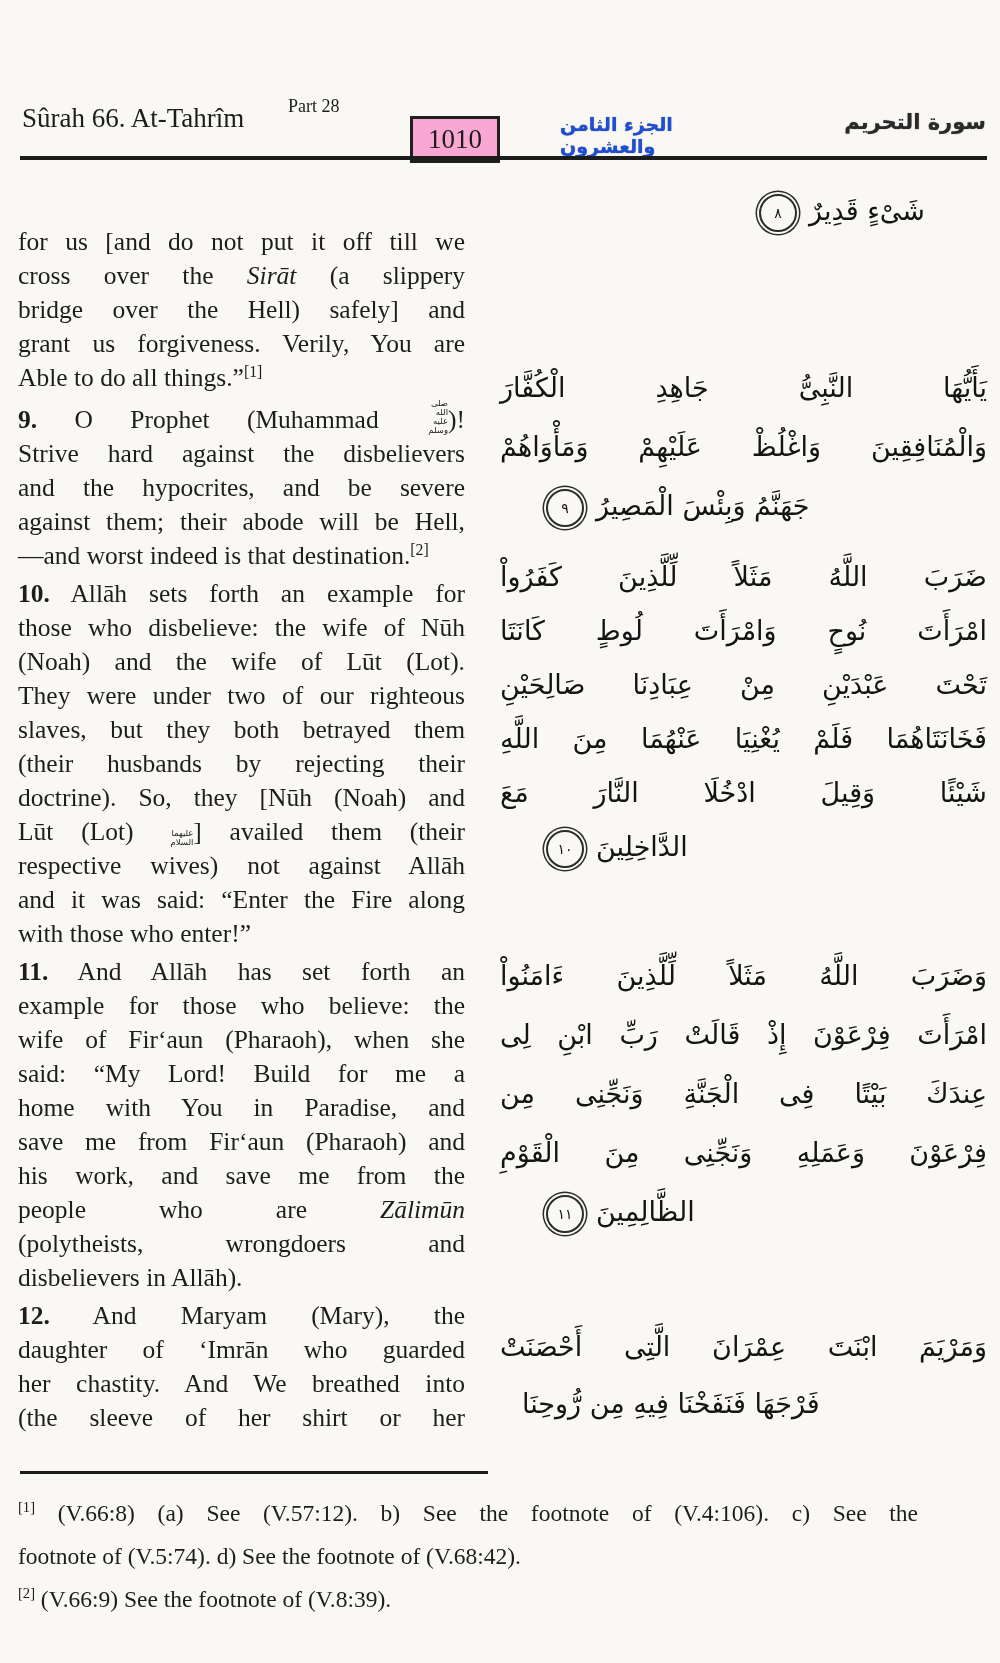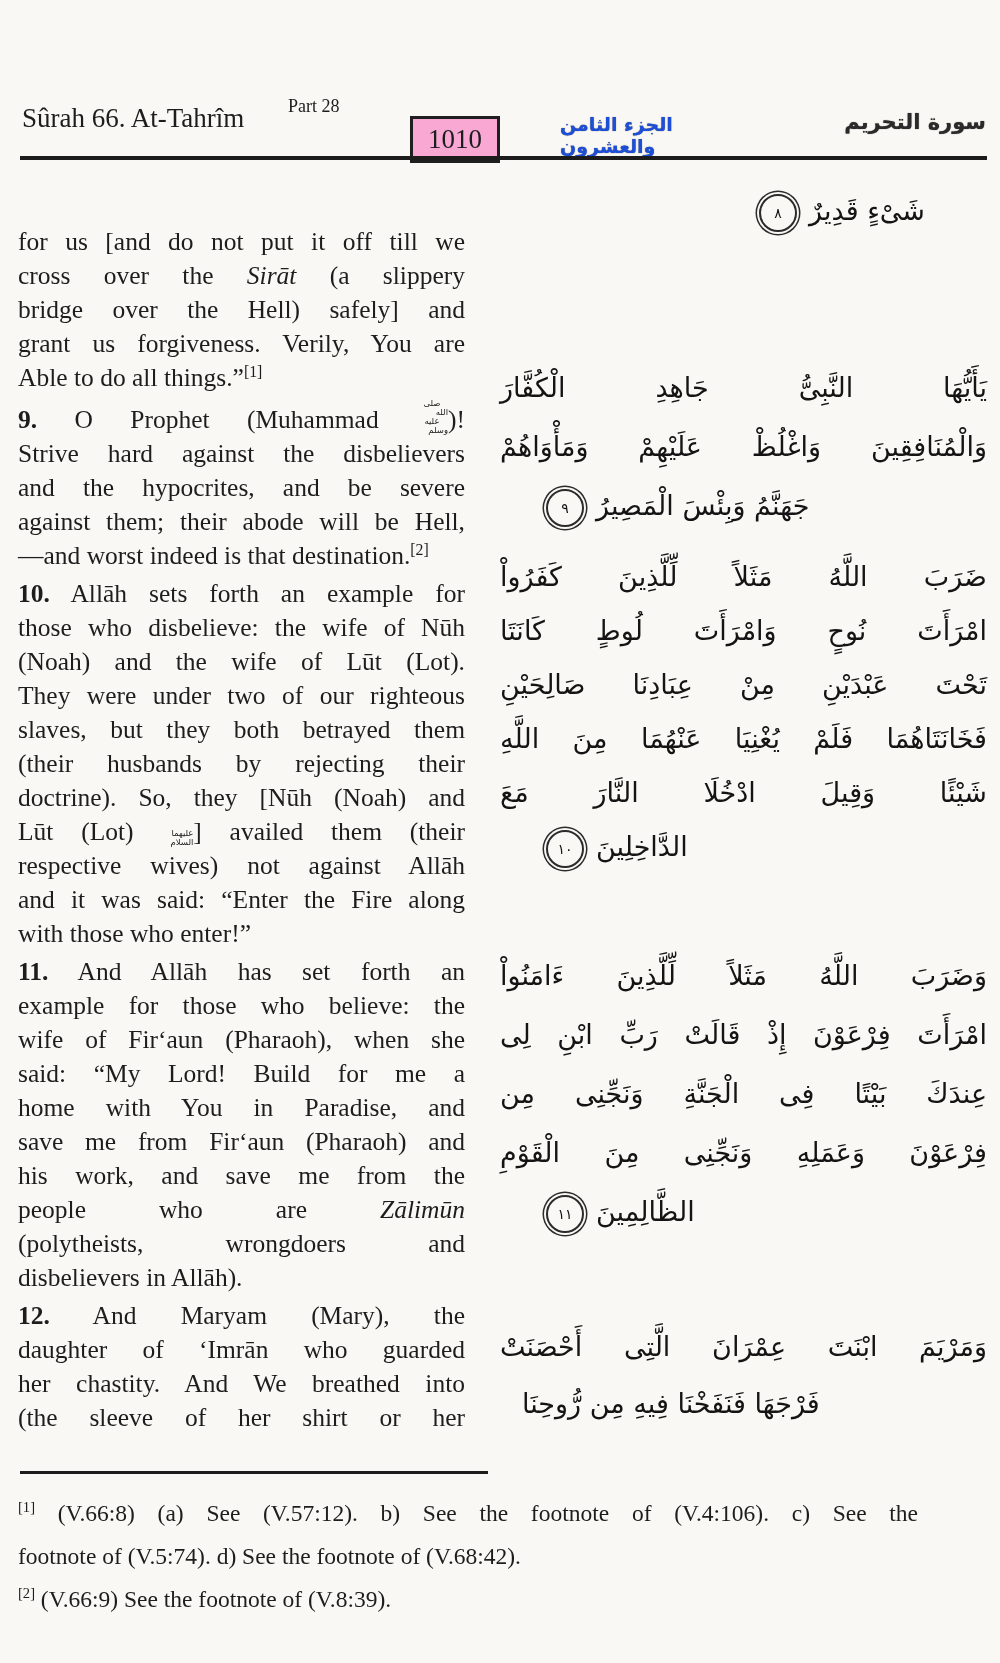--- a/index.html
+++ b/index.html
@@ -35,21 +35,21 @@
     font-size:25.5px;line-height:34px;margin-top:41px;
   }
   .para{margin-bottom:4px;}
   .el{text-align:justify;text-align-last:justify;}
   .el.last{text-align-last:left;}
   .vnum{font-weight:bold;}
   sup{font-size:0.62em;line-height:0;vertical-align:super;}
   i{font-style:italic;}
   .saw{
     display:inline-block;width:32px;font-family:"DejaVu Sans",sans-serif;
-    font-size:8.5px;line-height:1.05;text-align:center;direction:rtl;
+    font-size:8.5px;line-height:1.05;direction:rtl;
     vertical-align:-5px;color:#222;
   }
   
   #arabic-col{
     position:absolute;left:500px;top:0;width:487px;height:1550px;
     font-family:"DejaVu Sans",sans-serif;font-size:27px;direction:rtl;color:#141414;
   }
   .ar-block{position:absolute;left:0;right:0;}
   #ab-0{top:182px;line-height:58px;}
   #ab-1{top:358px;line-height:59px;}

